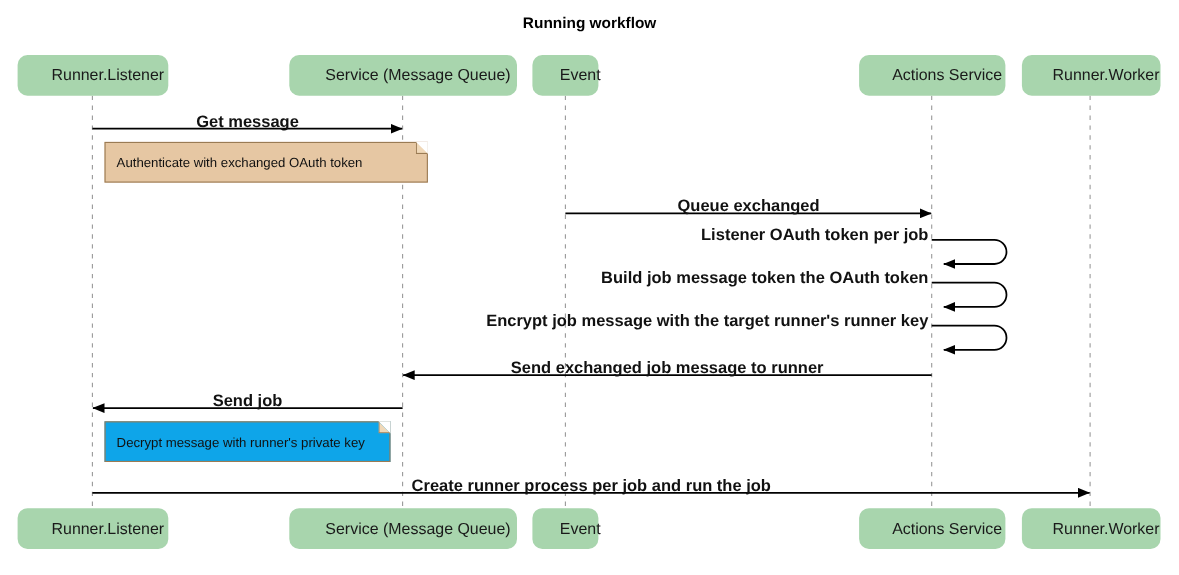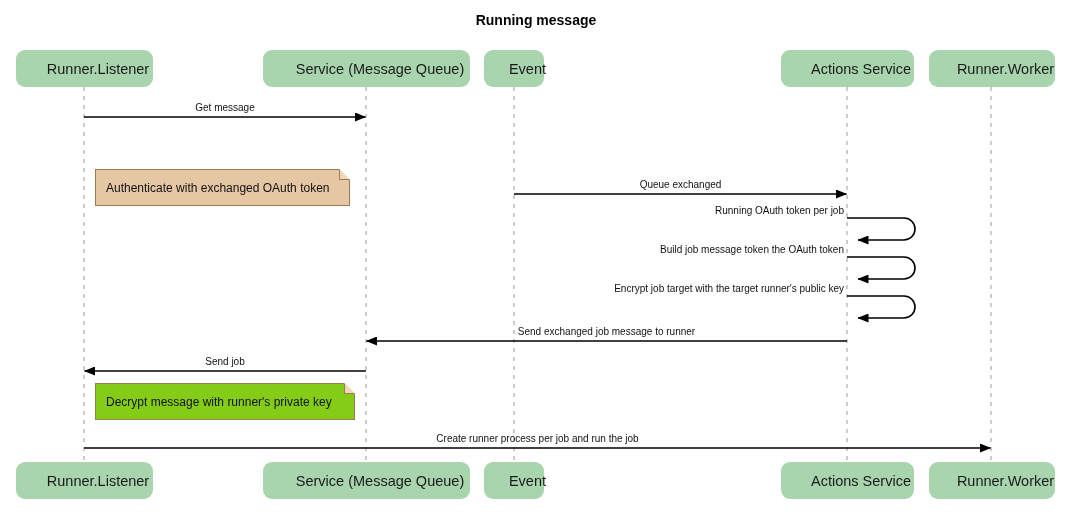--- a/index.html
+++ b/index.html
@@ -16,22 +16,23 @@
     text-align:center;white-space:nowrap;transform:translateX(-50%);
   }
   .participant{
     position:absolute;background:#a8d5ad;border-radius:9px;
     display:flex;align-items:center;justify-content:center;
     font-size:14.5px;color:#1a1a1a;white-space:nowrap;
     box-sizing:border-box;
     padding-left:27px;
   }
   .msg-label{
-    position:absolute;font-size:10px;color:#111;white-space:nowrap;
+    position:absolute;font-size:15px;color:#111;white-space:nowrap;
     transform:translateX(-50%);
+    font-weight:bold;
   }
   .msg-label.right-align{transform:translateX(-100%);}
   .note{
     position:absolute;background:#e6c7a3;border:1px solid #9a7b54;
     box-sizing:border-box;font-size:12px;color:#111;white-space:nowrap;
     display:flex;align-items:center;padding-left:10px;
   }
   .note .fold{
     position:absolute;top:-1px;right:-1px;width:11px;height:11px;
     background:#f2ddc3;border-left:1px solid #9a7b54;
@@ -69,21 +70,21 @@
         <line x1="514" x2="846.5" y1="194" y2="194" stroke="#000000" stroke-width="1.6" marker-end="url(#arrowR)"></line>
         <path d="M 847 218 H 904 A 11 11 0 0 1 915 229 V 229 A 11 11 0 0 1 904 240 H 858" fill="none" stroke="#000000" stroke-width="1.6" marker-end="url(#arrowL)"></path>
         <path d="M 847 257 H 904 A 11 11 0 0 1 915 268 V 268 A 11 11 0 0 1 904 279 H 858" fill="none" stroke="#000000" stroke-width="1.6" marker-end="url(#arrowL)"></path>
         <path d="M 847 296 H 904 A 11 11 0 0 1 915 307 V 307 A 11 11 0 0 1 904 318 H 858" fill="none" stroke="#000000" stroke-width="1.6" marker-end="url(#arrowL)"></path>
         <line x1="847" x2="366.5" y1="341" y2="341" stroke="#000000" stroke-width="1.6" marker-end="url(#arrowL)"></line>
         <line x1="366" x2="84.5" y1="371" y2="371" stroke="#000000" stroke-width="1.6" marker-end="url(#arrowL)"></line>
         <line x1="84" x2="990.5" y1="448" y2="448" stroke="#000000" stroke-width="1.6" marker-end="url(#arrowR)"></line>
       </g>
   </svg>
 
-  <div class="title" style="left: 536px; top: 12px;">Running message</div>
+  <div class="title" style="left: 536px; top: 12px;">Running workflow</div>
 
   <div id="participants-top">
       <div class="participant" style="left: 16px; top: 50px; width: 137px; height: 37px; background: rgb(168, 213, 173);">
         <span>Runner.Listener</span>
       </div>
       <div class="participant" style="left: 263px; top: 50px; width: 207px; height: 37px; background: rgb(168, 213, 173);">
         <span>Service (Message Queue)</span>
       </div>
       <div class="participant" style="left: 484px; top: 50px; width: 60px; height: 37px; background: rgb(168, 213, 173);">
         <span>Event</span>
@@ -108,33 +109,33 @@
       <div class="participant" style="left: 781px; top: 462px; width: 133px; height: 37px; background: rgb(168, 213, 173);">
         <span>Actions Service</span>
       </div>
       <div class="participant" style="left: 929px; top: 462px; width: 126px; height: 37px; background: rgb(168, 213, 173);">
         <span>Runner.Worker</span>
       </div>
     </div>
   <div id="labels">
       <div class="msg-label" style="left: 225px; top: 102px;">Get message</div>
       <div class="msg-label" style="left: 680.5px; top: 179px;">Queue exchanged</div>
-      <div class="msg-label right-align" style="left: 844px; top: 205px;">Running OAuth token per job</div>
+      <div class="msg-label right-align" style="left: 844px; top: 205px;">Listener OAuth token per job</div>
       <div class="msg-label right-align" style="left: 844px; top: 244px;">Build job message token the OAuth token</div>
-      <div class="msg-label right-align" style="left: 844px; top: 283px;">Encrypt job target with the target runner's public key</div>
+      <div class="msg-label right-align" style="left: 844px; top: 283px;">Encrypt job message with the target runner's runner key</div>
       <div class="msg-label" style="left: 606.5px; top: 326px;">Send exchanged job message to runner</div>
       <div class="msg-label" style="left: 225px; top: 356px; text-align: center;">Send job</div>
       <div class="msg-label" style="left: 537.5px; top: 433px;">Create runner process per job and run the job</div>
     </div>
   <div id="notes">
-      <div class="note" style="left: 95px; top: 129px; width: 255px; height: 37px; background: rgb(230, 199, 163); border-color: rgb(154, 123, 84); margin-top: 40px;">
+      <div class="note" style="left: 95px; top: 129px; width: 294px; height: 37px; background: rgb(230, 199, 163); border-color: rgb(154, 123, 84);">
         <span>Authenticate with exchanged OAuth token</span>
         <span class="fold-cut"></span>
         <span class="fold" style="background: rgb(240, 216, 184); border-color: rgb(154, 123, 84); clip-path: polygon(0px 0px, 100% 100%, 0px 100%);"></span>
       </div>
-      <div class="note" style="left: 95px; top: 383px; width: 260px; height: 37px; background: #84cc16; border-color: rgb(154, 123, 84);">
+      <div class="note" style="left: 95px; top: 383px; width: 260px; height: 37px; background: #0ea5e9; border-color: rgb(154, 123, 84);">
         <span>Decrypt message with runner's private key</span>
         <span class="fold-cut"></span>
         <span class="fold" style="background: rgb(240, 216, 184); border-color: rgb(154, 123, 84); clip-path: polygon(0px 0px, 100% 100%, 0px 100%);"></span>
       </div>
     </div>
 
 </div>
 
 </body></html>

